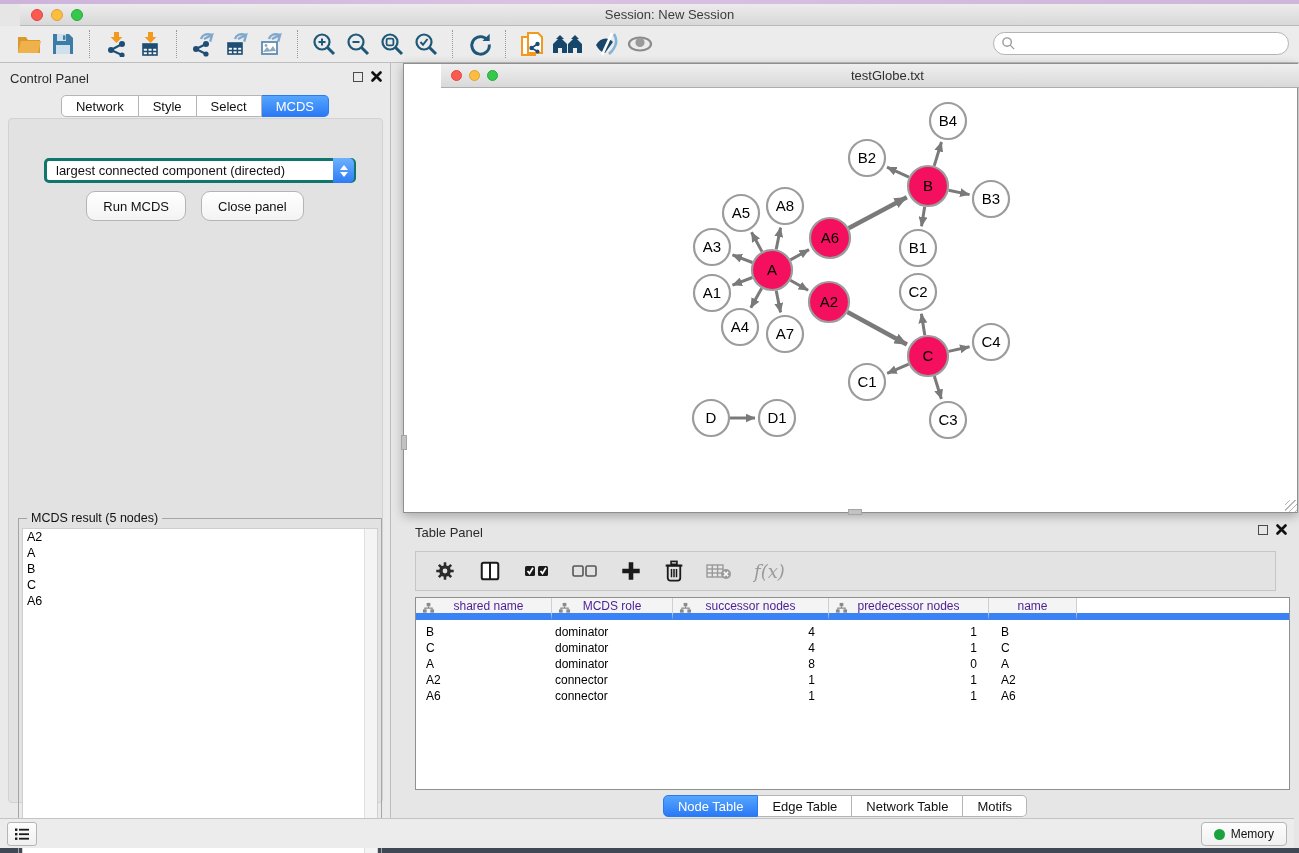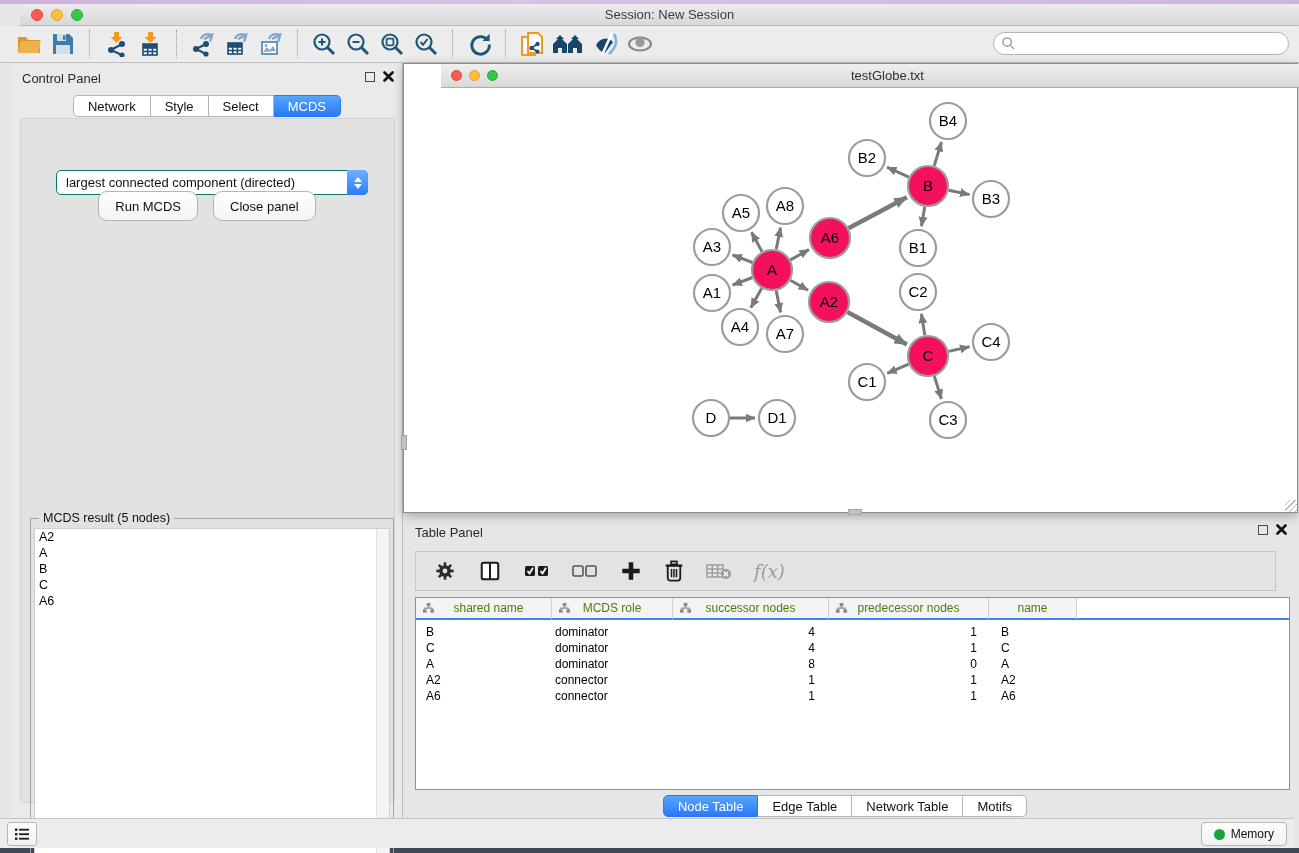--- a/index.html
+++ b/index.html
@@ -19,32 +19,32 @@
 
   
   .toolbar { position:absolute; left:0; top:26px; width:1299px; height:37px; background:#ececec; border-bottom:1px solid #bfbfbf; display:flex; align-items:center; padding-left:12px; }
   .tbtn { width:34px; height:30px; display:flex; align-items:center; justify-content:center; }
   .tbtn svg { display:block; }
   .tsep { width:1px; height:28px; border-left:1px dotted #9a9a9a; margin:0 9px; }
   .searchbox { position:absolute; right:10px; top:6px; width:296px; height:23px; background:#fff; border:1px solid #b3b3b3; border-radius:12px; display:flex; align-items:center; padding-left:7px; }
   .searchbox input { border:none; outline:none; flex:1; font-size:12px; background:transparent; font-family:"Liberation Sans",sans-serif; }
 
   
-  .control-panel { position:absolute; left:0; top:63px; width:391px; height:755px; background:#eaeaea; border-right:1px solid #bdbdbd;margin-left:12px; }
+  .control-panel { position:absolute; left:0; top:63px; width:391px; height:755px; background:#eaeaea; border-right:1px solid #bdbdbd; }
   .panel-header { position:absolute; left:10px; top:8px; font-size:13px; color:#2a2a2a; }
   .panel-icons { position:absolute; right:8px; top:8px; display:flex; gap:8px; align-items:center; }
   .float-ico { width:10px; height:10px; border:1.6px solid #4a4a4a; background:transparent; display:inline-block; }
   .cp-tabs { position:absolute; left:0; top:32px; width:100%; display:flex; justify-content:center; }
   .seg { height:22px; padding:0 14px; background:#fff; border:1px solid #b5b5b5; border-left:none; font-size:13px; display:flex; align-items:center; color:#111; }
   .seg:first-child { border-left:1px solid #b5b5b5; border-radius:5px 0 0 5px; }
   .seg:last-child { border-radius:0 5px 5px 0; }
   .seg.active { background:linear-gradient(#56a6fe,#2a79f5); border-color:#2a79f5; color:#fff; }
   .cp-card { position:absolute; left:8px; top:55px; width:375px; height:685px; background:#e2e2e2; border:1px solid #d2d2d2; border-radius:4px; }
   .opt-label { position:absolute; left:0; width:100%; top:70px; text-align:center; font-size:13px; color:#161616; }
-  .dropdown { position:absolute; left:44px; top:107px; width:312px; height:25px; background:#fff; border:1px solid #0f766e; border-radius:5px; display:flex; align-items:center; }
+  .dropdown { position:absolute; left:44px; top:95px; width:312px; height:25px; background:#fff; border:3px solid #0f766e; border-radius:5px; display:flex; align-items:center; }
   .dropdown .dd-text { flex:1; padding-left:9px; font-size:13px; color:#111; white-space:nowrap; }
   .dd-stepper { width:21px; height:25px; margin-right:-1px; border-radius:0 5px 5px 0; background:linear-gradient(#6db1fe,#2e7bf6); display:flex; flex-direction:column; align-items:center; justify-content:center; gap:2px; }
   .dd-up { width:0; height:0; border-left:4px solid transparent; border-right:4px solid transparent; border-bottom:5px solid #fff; }
   .dd-down { width:0; height:0; border-left:4px solid transparent; border-right:4px solid transparent; border-top:5px solid #fff; }
   .cp-buttons { position:absolute; left:0; width:100%; top:128px; display:flex; justify-content:center; gap:15px; }
   .mac-btn { height:23px; padding:14px 16px; background:linear-gradient(#ffffff,#f3f3f3); border:1px solid #b5b5b5; border-radius:9px; font-size:13px; color:#111; display:flex; align-items:center; font-family:"Liberation Sans",sans-serif; }
   .result-box { position:absolute; left:18px; top:455px; width:364px; height:341px; border:1px solid #a5a5a5; }
   .result-title { position:absolute; left:8px; top:-8px; background:#e2e2e2; padding:0 4px; font-size:12.5px; color:#111; }
   .result-list { position:absolute; left:3px; top:9px; right:3px; bottom:3px; background:#fff; border:1px solid #cfcfcf; overflow:hidden; }
   .result-list .scroll { position:absolute; right:0; top:0; bottom:0; width:13px; background:#f4f4f4; border-left:1px solid #e0e0e0; }
@@ -63,21 +63,21 @@
 
   
   .table-panel { position:absolute; left:391px; top:518px; width:908px; height:300px; }
   .tp-header { position:absolute; left:24px; top:7px; font-size:13px; color:#2a2a2a; }
   .tp-icons { position:absolute; right:12px; top:6px; display:flex; gap:8px; align-items:center; }
   .tp-toolbar { position:absolute; left:24px; top:33px; width:861px; height:40px; background:#e3e3e3; border:1px solid #c6c6c6; display:flex; align-items:center; gap:22px; padding-left:18px; }
   .tp-toolbar .ico { display:flex; align-items:center; justify-content:center; }
   .fx { font-family:"DejaVu Serif", serif; font-style:italic; font-size:18px; color:#9a9a9a; }
   .grid-wrap { position:absolute; left:24px; top:79px; width:875px; height:193px; background:#fff; border:1px solid #8f8f8f; overflow:hidden; }
   .grid-head { display:flex; height:22px; }
-  .th { position:relative; background:#f4f4f4; border-right:1px solid #cfcfcf; border-bottom:2px solid #3b82f6; font-size:12px; color:#4d7c0f; display:flex; align-items:center; justify-content:center; }
+  .th { position:relative; background:#f4f4f4; border-right:1px solid #cfcfcf; border-bottom:7px solid #3b82f6; font-size:12px; color:#4c1d95; display:flex; align-items:center; justify-content:center; }
   .th .colico { position:absolute; left:6px; top:4px; }
   .th.filler { background:#fff; border-right:none; flex:1; }
   .tr { display:flex; height:16px; align-items:center; }
   .td { font-size:12px; color:#000; white-space:nowrap; }
   .c1 { width:136px; padding-left:10px; }
   .c2 { width:121px; padding-left:3px; }
   .c3 { width:156px; text-align:right; padding-right:14px; }
   .c4 { width:160px; text-align:right; padding-right:12px; }
   .c5 { width:88px; padding-left:12px; }
   .grid-body { padding-top:4px; }

